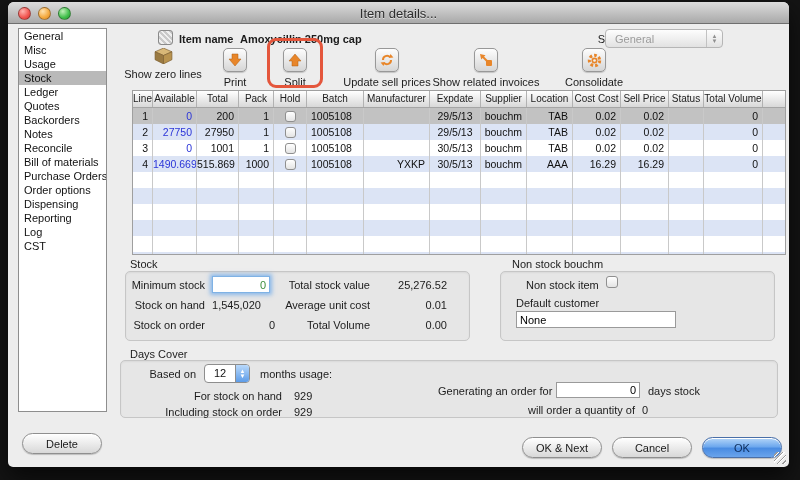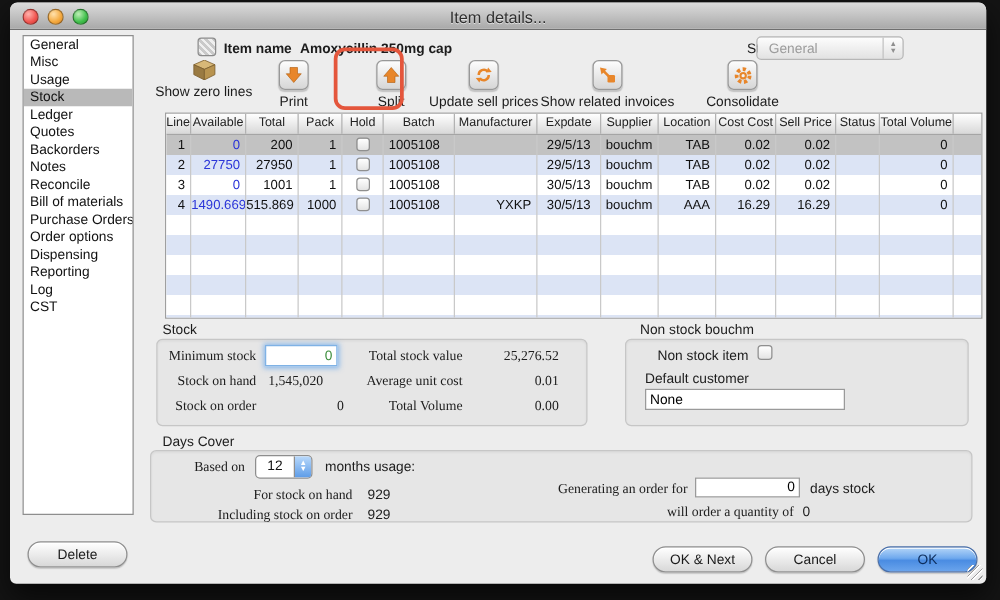--- a/index.html
+++ b/index.html
@@ -64,21 +64,21 @@
   .td.l { text-align:left; padding-left:4px; }
   .td.c { text-align:center; }
   .td.avail { color:var(--link-blue,#2b35d8); }
   .cb { display:inline-block; width:11px; height:11px; border:1px solid #8f8f8f; border-radius:3px;
         background:linear-gradient(#fff,#e4e4e4); vertical-align:middle; margin-top:-2px; }
 
   
   .group { position:absolute; background:#e6e6e6; border:1px solid #c6c6c6; border-radius:5px;
            box-shadow:inset 0 1px 2px rgba(0,0,0,.06); }
   .val { position:absolute; font-size:11px; color:#1c1c1c; white-space:nowrap; }
-  .ra { text-align:right;font-family:Liberation Serif, serif; }
+  .ra { text-align:right; }
 
   .tin { position:absolute; border:1px solid #9a9a9a; background:#fff; font-family:"Liberation Sans",sans-serif;
          font-size:11px; padding:0 3px; }
   #min-stock-input { text-align:right; color:var(--value-green,#3d8e3d); border:1px solid #7fb2e5;
                      box-shadow:0 0 4px 2px rgba(110,170,235,.75); outline:none; }
   #days-input { text-align:right; }
   #default-customer-input { text-align:left; }
 
   .months { position:absolute; left:196px; top:362px; width:46px; height:19px; border:1px solid #8e8e8e;
             border-radius:4px; background:#fff; overflow:hidden; }
@@ -155,21 +155,21 @@
 
   <div class="tool" style="left:199px; width:56px;">
     <div class="tool-btn">
         <svg width="14" height="14" viewBox="0 0 14 14">
       <polygon points="4,1 10,1 10,6 13,6 7,13 1,6 4,6" fill="#e8862a" stroke="#b05f10" stroke-width="0.5"></polygon>
     </svg>
       </div>
     <div class="tool-label">Print</div>
   </div>
 
-  <div class="tool" style="left:262px; width:50px;padding-left:36px;">
+  <div class="tool" style="left:244px; width:50px;padding-left:36px;">
     <div class="tool-btn">
         <svg width="14" height="14" viewBox="0 0 14 14">
       <polygon points="7,1 13,8 10,8 10,13 4,13 4,8 1,8" fill="#e8862a" stroke="#b05f10" stroke-width="0.5"></polygon>
     </svg>
       </div>
     <div class="tool-label">Split</div>
   </div>
 
   <div class="tool" style="left:323px; width:112px;">
     <div class="tool-btn">

